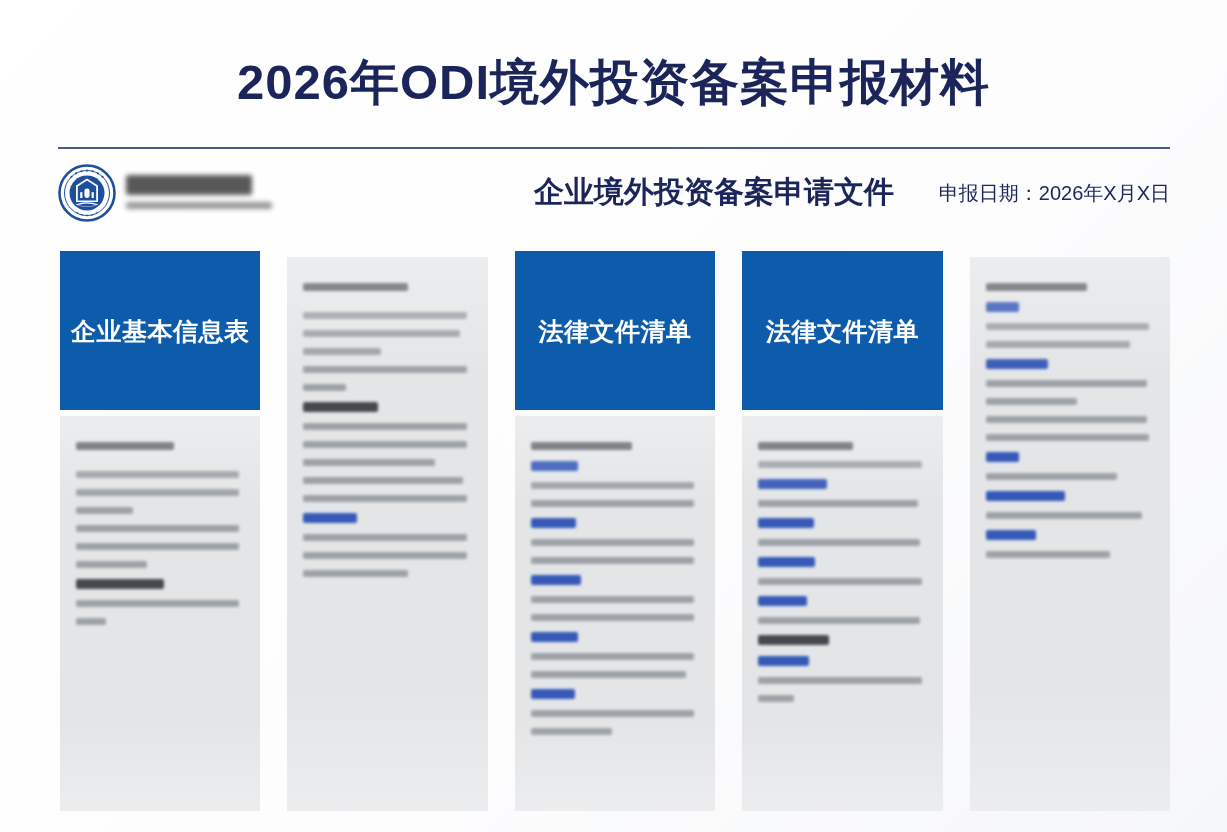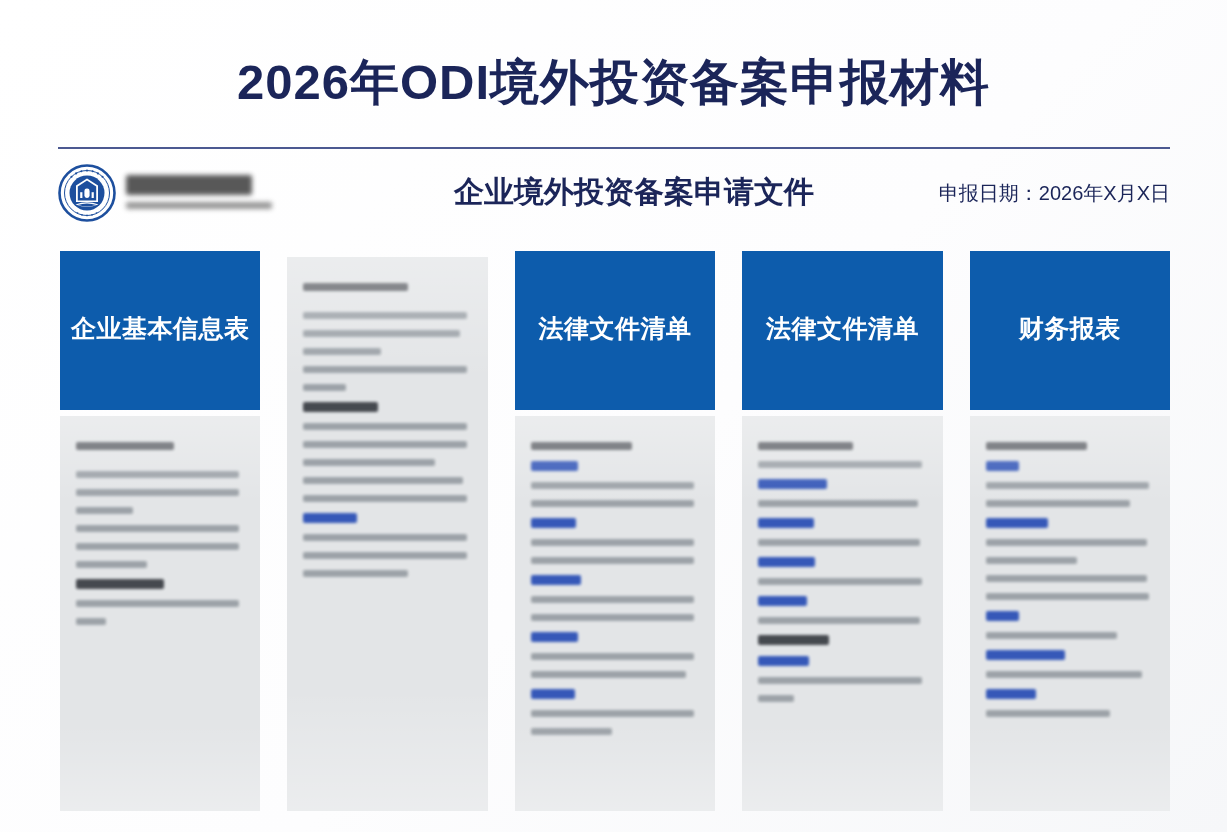--- a/index.html
+++ b/index.html
@@ -93,21 +93,21 @@
   }
   .wm-main { top: 4px; height: 20px; width: 126px; }
   .wm-sub  { top: 31px; height: 7px; width: 146px; background: #8d8d8d; }
 
   
   #sub-title {
     position: absolute;
     left: 316px;
     top: 12px;
     width: 520px;
-    text-align: center;
+    text-align: right;
     font-size: 30px;
     line-height: 44px;
     font-weight: 700;
     color: #1b2559;
     white-space: nowrap;
   }
 
   
   #sub-date {
     position: absolute;
@@ -122,21 +122,20 @@
 
   
   #columns {
     position: absolute;
     left: 60px;
     top: 251px;
     width: 1110px;
     height: 560px;
     display: flex;
     gap: 27px;
-    font-family: Liberation Mono, monospace;
   }
   .column {
     flex: 1 1 0;
     display: flex;
     flex-direction: column;
     min-width: 0;
   }
   .col-head {
     height: 159px;
     background: #0d5cac;
@@ -327,23 +326,20 @@
             <div class="tline blue" style="width: 29%; background: rgb(47, 83, 183);"></div>
             <div class="tline body" style="width: 96%;"></div>
             <div class="tline heading" style="width: 42%;"></div>
             <div class="tline blue" style="width: 30%; background: rgb(47, 83, 183);"></div>
             <div class="tline body" style="width: 97%;"></div>
             <div class="tline body" style="width: 21%;"></div>
           </div>
         </div>
       </div>
       <div class="column">
-        <div class="col-head" style="background: rgb(13, 92, 172);">
-          <div class="col-head-text">财务报表</div>
-        </div>
         <div class="col-body" style="background: rgb(227, 229, 231);">
           <div class="blur-stack">
             <div class="tline dark" style="width: 60%;"></div>
             <div class="tline blue" style="width: 20%; background: rgb(47, 83, 183);"></div>
             <div class="tline body" style="width: 97%;"></div>
             <div class="tline body" style="width: 86%;"></div>
             <div class="tline blue" style="width: 37%; background: rgb(47, 83, 183);"></div>
             <div class="tline body" style="width: 96%;"></div>
             <div class="tline body" style="width: 54%;"></div>
             <div class="tline body" style="width: 96%;"></div>

